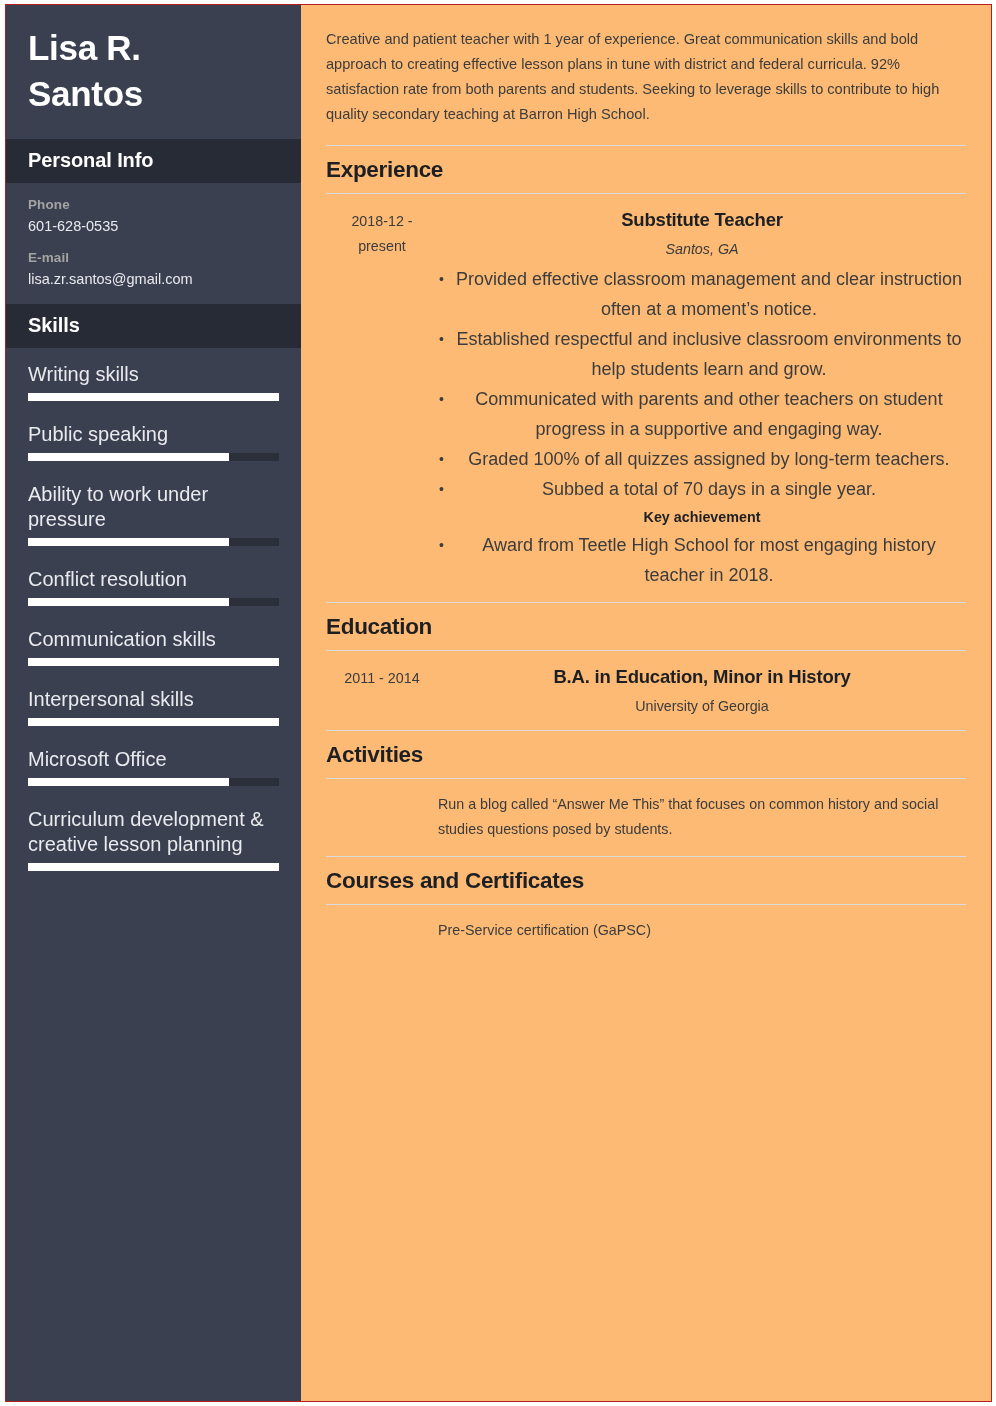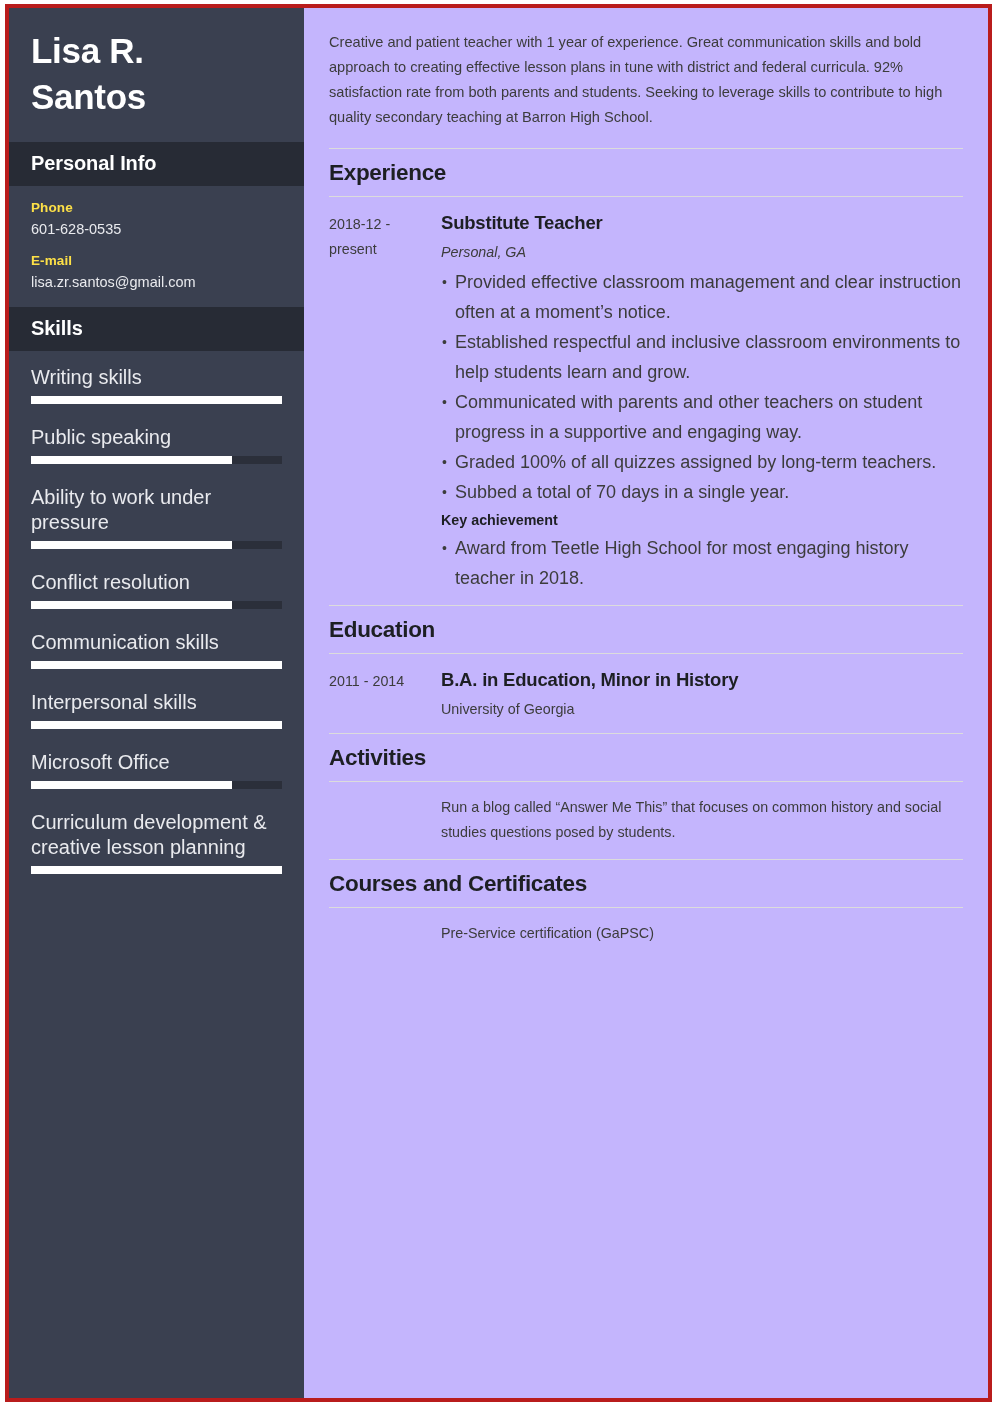--- a/index.html
+++ b/index.html
@@ -16,21 +16,21 @@
     width: 996px;
     height: 1406px;
     background: #ffffff;
     padding: 4px 4px 4px 5px;
   }
 
   #page-frame {
     position: relative;
     width: 987px;
     height: 1398px;
-    border: 4px solid #b91c1c;
+    border: 1px solid #b91c1c;
     background: #ffffff;
     display: flex;
     overflow: hidden;
   }
 
   
   #sidebar {
     width: 295px;
     flex: 0 0 295px;
     background: #3a4050;
@@ -60,21 +60,21 @@
     letter-spacing: -0.1px;
   }
 
   #personal-info-body {
     padding: 14px 22px 16px 22px;
   }
 
   .info-label {
     font-size: 13.5px;
     font-weight: bold;
-    color: #fde047;
+    color: #a3a3a3;
     margin-bottom: 5px;
     letter-spacing: 0.1px;
   }
 
   .info-value {
     font-size: 14.5px;
     color: #e9eaee;
     margin-bottom: 15px;
     line-height: 18px;
   }
@@ -102,21 +102,21 @@
   }
 
   .skill-fill {
     height: 100%;
     background: #ffffff;
   }
 
   
   #main {
     flex: 1 1 auto;
-    background: #c4b5fd;
+    background: #fdba74;
     padding: 22px 25px 0 25px;
   }
 
   #summary {
     font-size: 14.6px;
     line-height: 25px;
     color: #3c3c3c;
     padding-bottom: 18px;
   }
 
@@ -128,20 +128,21 @@
     color: #1d1f23;
     letter-spacing: -0.3px;
     padding: 11px 0 10px 0;
     border-top: 1px solid #dcdcdc;
     border-bottom: 1px solid #dcdcdc;
   }
 
   .entry {
     display: flex;
     padding: 13px 0 12px 0;
+    text-align: center;
   }
 
   .entry-dates {
     flex: 0 0 112px;
     font-size: 14.3px;
     line-height: 25px;
     color: #3c3c3c;
     padding-top: 2px;
   }
 
@@ -295,21 +296,21 @@
     <main id="main">
 
       <div id="summary">Creative and patient teacher with 1 year of experience. Great communication skills and bold approach to creating effective lesson plans in tune with district and federal curricula. 92% satisfaction rate from both parents and students. Seeking to leverage skills to contribute to high quality secondary teaching at Barron High School.</div>
 
       <section class="section">
         <div class="section-title">Experience</div>
         <div class="entry">
           <div class="entry-dates">2018-12 - present</div>
           <div class="entry-body">
             <div class="entry-title">Substitute Teacher</div>
-            <div class="entry-subtitle-italic">Personal, GA</div>
+            <div class="entry-subtitle-italic">Santos, GA</div>
             <ul class="bullets">
               <li>Provided effective classroom management and clear instruction often at a moment’s notice.</li>
               <li>Established respectful and inclusive classroom environments to help students learn and grow.</li>
               <li>Communicated with parents and other teachers on student progress in a supportive and engaging way.</li>
               <li>Graded 100% of all quizzes assigned by long-term teachers.</li>
               <li>Subbed a total of 70 days in a single year.</li>
             </ul>
             <div class="key-achievement-label">Key achievement</div>
             <ul class="bullets">
               <li>Award from Teetle High School for most engaging history teacher in 2018.</li>

